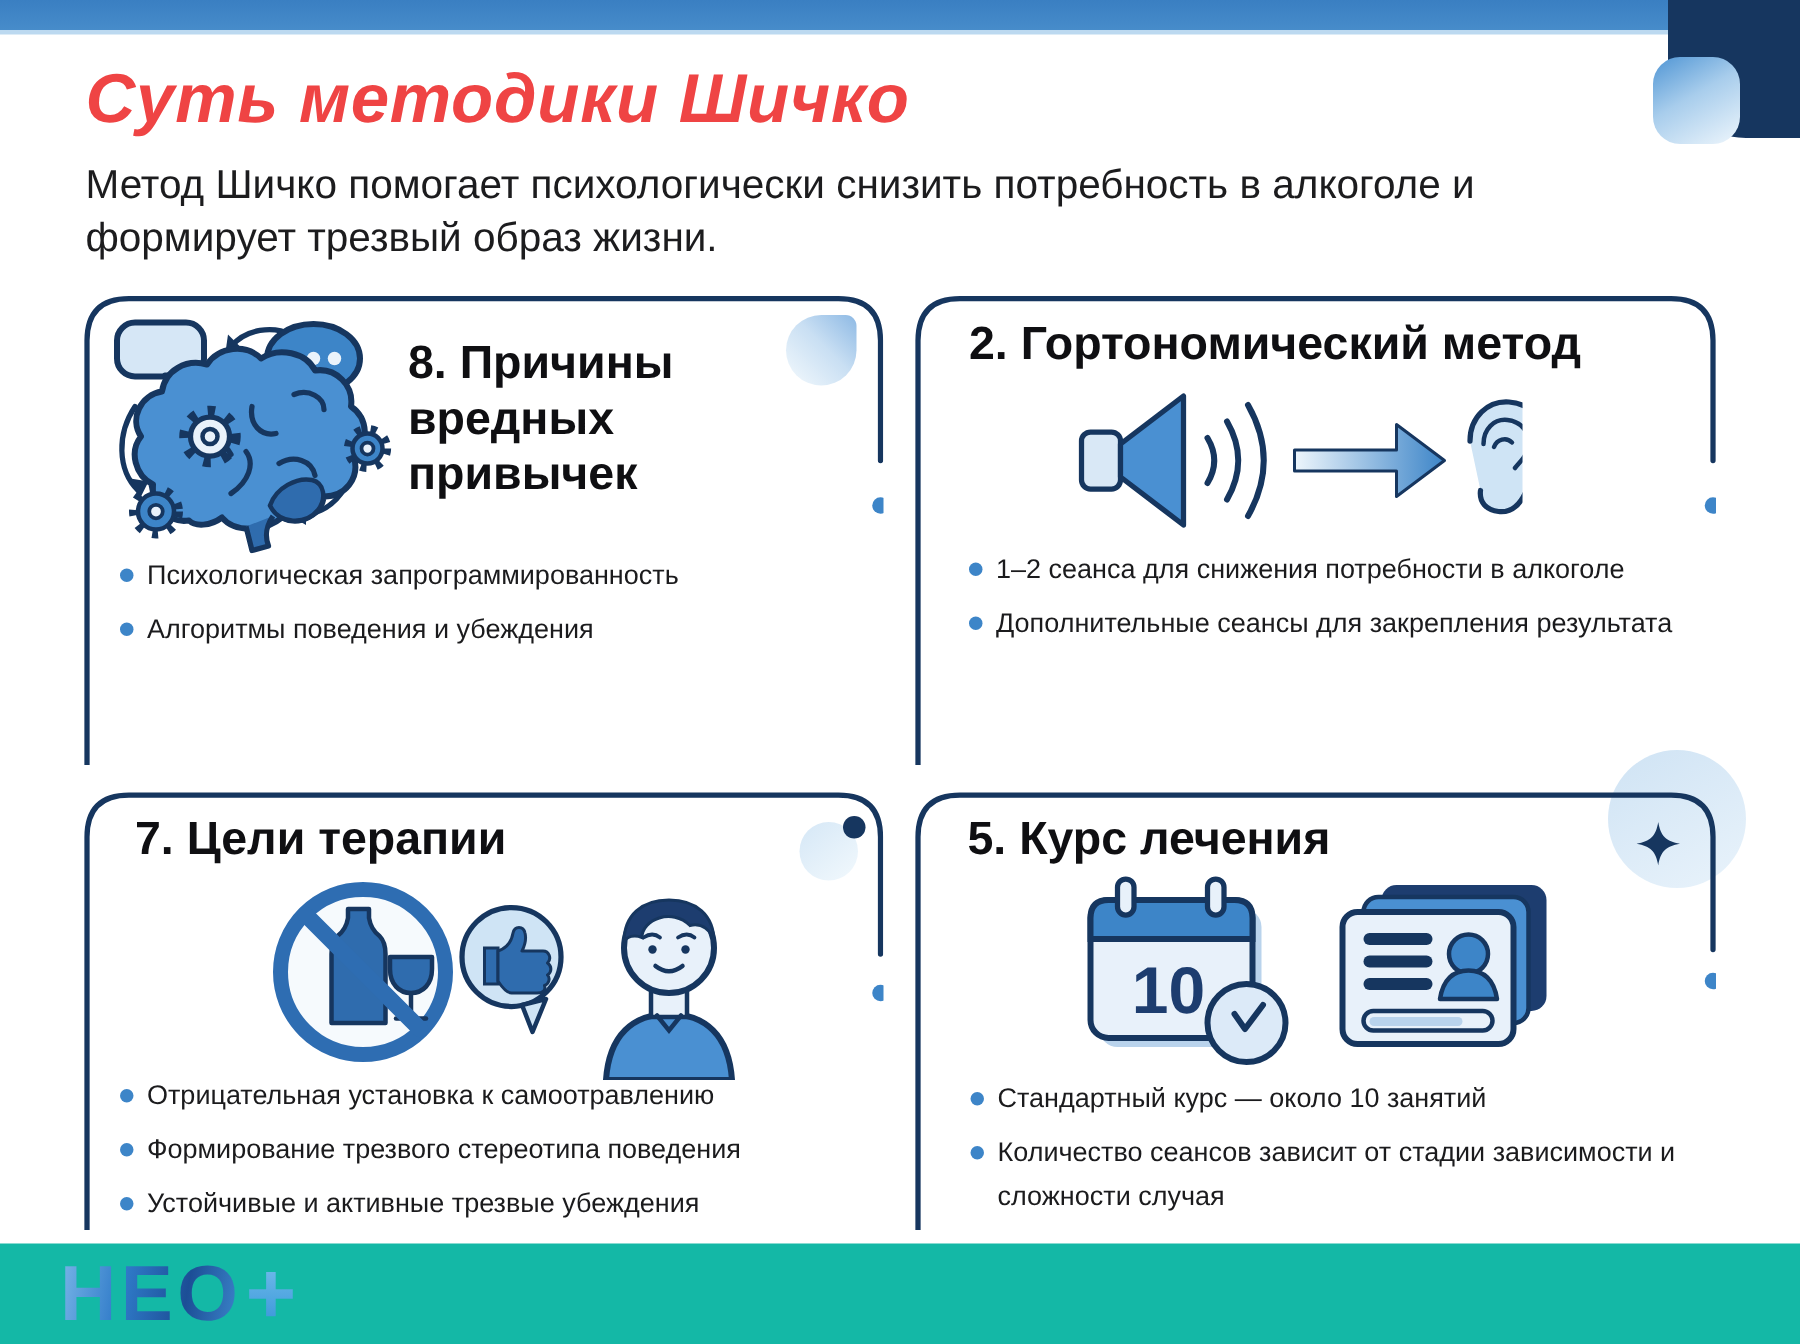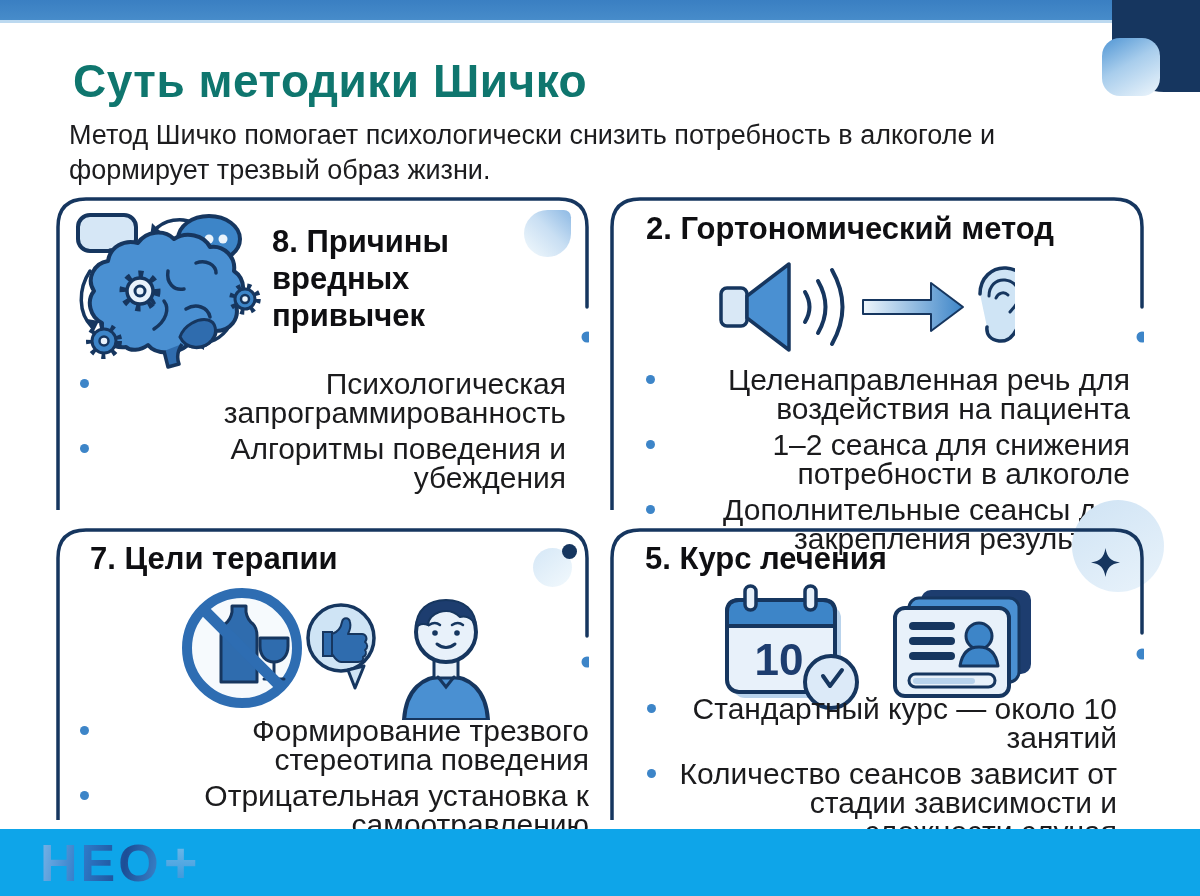--- a/index.html
+++ b/index.html
@@ -11,66 +11,66 @@
   }
   
   .topbar{position:absolute;left:0;top:0;width:1200px;height:20px;
     background:linear-gradient(180deg,#3a7fc2,#478cca);border-bottom:3px solid #bcd9f0;}
   
   .corner-blob{position:absolute;right:0;top:0;width:88px;height:92px;
     background:#16365f;border-radius:0 0 0 52px;}
   .corner-squircle{position:absolute;right:40px;top:38px;width:58px;height:58px;
     border-radius:18px;background:linear-gradient(150deg,#4f95d4 0%,#a8cdec 45%,#eef6fc 100%);}
   
-  .page-title{position:absolute;left:57px;top:38px;margin:16px;
-    font-size:46px;font-weight:800;color:#0f766e;letter-spacing:.5px;}
-  .page-subtitle{position:absolute;left:57px;top:106px;margin:12px;max-width:1020px;
+  .page-title{position:absolute;left:57px;top:38px;margin:0;
+    font-size:46px;font-weight:800;color:#ef4444;letter-spacing:.5px;font-style:italic;}
+  .page-subtitle{position:absolute;left:57px;top:106px;margin:0;max-width:1020px;
     font-size:27px;line-height:35px;color:#1c1c1e;}
   
   .card{position:absolute;}
   .card-border{position:absolute;left:0;top:0;pointer-events:none;}
   .card1{left:56px;top:197px;width:533px;height:313px;}
   .card2{left:610px;top:197px;width:534px;height:313px;}
   .card3{left:56px;top:528px;width:533px;height:292px;}
   .card4{left:610px;top:528px;width:534px;height:292px;}
   .card-title{position:absolute;margin:0;font-size:31px;line-height:37px;
     font-weight:800;color:#0f0f12;}
   .c1-title{left:216px;top:26px;width:200px;}
   .c2-title{left:36px;top:13px;width:480px;}
   .c3-title{left:34px;top:12px;width:420px;}
   .c4-title{left:35px;top:12px;width:420px;}
   .icon-wrap{position:absolute;}
   
   .bullets{position:absolute;display:flex;flex-direction:column;gap:7px;}
   .c1-bullets{left:24px;top:172px;}
   .c2-bullets{left:36px;top:168px;}
   .c3-bullets{left:24px;top:188px;}
-  .c4-bullets{left:37px;top:166px;}
+  .c4-bullets{left:37px;top:190px;}
   .bullet{display:flex;align-items:flex-start;}
   .b-dot{width:9px;height:9px;border-radius:50%;background:#3d85c8;
     margin:10px 9px 0 0;flex:none;}
-  .b-text{font-size:30px;line-height:29px;color:#1b1b1d;text-align:right;}
+  .b-text{font-size:18px;line-height:29px;color:#1b1b1d;}
   .c1-bullets .b-text{max-width:468px;}
   .c2-bullets .b-text{max-width:466px;}
   .c3-bullets .b-text{max-width:512px;}
   .c4-bullets .b-text{max-width:452px;}
   
   .leaf-deco{position:absolute;right:18px;top:13px;width:47px;height:47px;
     border-radius:26px 8px 26px 26px;
     background:linear-gradient(225deg,#8db9e4 0%,#c9dff3 45%,#f4fafd 100%);}
   .c3-dot-navy{position:absolute;left:506px;top:16px;width:15px;height:15px;
     border-radius:50%;background:#16365f;}
   .c3-circle{position:absolute;left:477px;top:20px;width:39px;height:39px;
     border-radius:50%;background:linear-gradient(140deg,#d5e7f6,#f2f9fd);}
   .c4-circle{position:absolute;left:462px;top:-28px;width:92px;height:92px;
     border-radius:50%;background:linear-gradient(150deg,#cfe3f4,#e9f3fb);}
   .c4-sparkle{position:absolute;left:481px;top:20px;width:29px;height:29px;}
   
   .footer{position:absolute;left:0;top:829px;width:1200px;height:67px;
-    background:#0ea5e9;display:flex;align-items:center;}
+    background:#14b8a6;display:flex;align-items:center;}
   .logo{margin-left:40px;display:flex;align-items:center;line-height:1;}
   .logo-neo{font-size:52px;font-weight:800;letter-spacing:3px;
     background:linear-gradient(100deg,#79b6e8 0%,#2f7ac8 35%,#1c4e96 68%,#3f8ad0 100%);
     -webkit-background-clip:text;background-clip:text;color:transparent;}
   .logo-plus{font-size:58px;font-weight:800;margin-left:2px;
     background:linear-gradient(180deg,#7cc3ee,#2d8ed6);
     -webkit-background-clip:text;background-clip:text;color:transparent;}
 </style>
 </head>
 <body>
@@ -170,24 +170,20 @@
       <g>
         <path d="M265 42 C265 26 277 15 291 16 C306 17 316 29 315 45 C314 58 307 64 303 74 C299 84 293 90 284 89 C276 88 271 83 272 75" fill="#cfe4f5" stroke="#16365f" stroke-width="3.5" stroke-linecap="round"></path>
         <path d="M274 44 C274 34 281 27 290 28 C299 29 305 36 304 45 C303 52 299 55 295 60" fill="none" stroke="#16365f" stroke-width="3" stroke-linecap="round"></path>
         <path d="M281 46 C283 41 289 39 293 43" fill="none" stroke="#16365f" stroke-width="3" stroke-linecap="round"></path>
       </g>
     </svg>
   </div>
   <div class="bullets c2-bullets">
     <div class="bullet">
         <span class="b-dot"></span>
-        <span class="b-text">Целенаправленная речь для воздействия на пациента</span>
-      </div>
-    <div class="bullet">
-        <span class="b-dot"></span>
         <span class="b-text">1–2 сеанса для снижения потребности в алкоголе</span>
       </div>
     <div class="bullet">
         <span class="b-dot"></span>
         <span class="b-text">Дополнительные сеансы для закрепления результата</span>
       </div>
   </div>
 </section>
 
 <section class="card card3">
@@ -223,25 +219,25 @@
         <circle cx="281" cy="55" r="2.8" fill="#16365f"></circle>
         <path d="M253 47 q6 -4 11 0 M276 47 q6 -4 11 0" fill="none" stroke="#16365f" stroke-width="2.5" stroke-linecap="round"></path>
         <path d="M261 66 Q270 73 279 66" fill="none" stroke="#16365f" stroke-width="3" stroke-linecap="round"></path>
         <path d="M262 99 L270 109 L278 99" fill="none" stroke="#16365f" stroke-width="3" stroke-linecap="round"></path>
       </g>
     </svg>
   </div>
   <div class="bullets c3-bullets">
     <div class="bullet">
         <span class="b-dot"></span>
+        <span class="b-text">Отрицательная установка к самоотравлению</span>
+      </div>
+    <div class="bullet">
+        <span class="b-dot"></span>
         <span class="b-text">Формирование трезвого стереотипа поведения</span>
-      </div>
-    <div class="bullet">
-        <span class="b-dot"></span>
-        <span class="b-text">Отрицательная установка к самоотравлению</span>
       </div>
     <div class="bullet">
         <span class="b-dot"></span>
         <span class="b-text">Устойчивые и активные трезвые убеждения</span>
       </div>
   </div>
 </section>
 
 <section class="card card4">
   <div class="c4-circle"></div>

